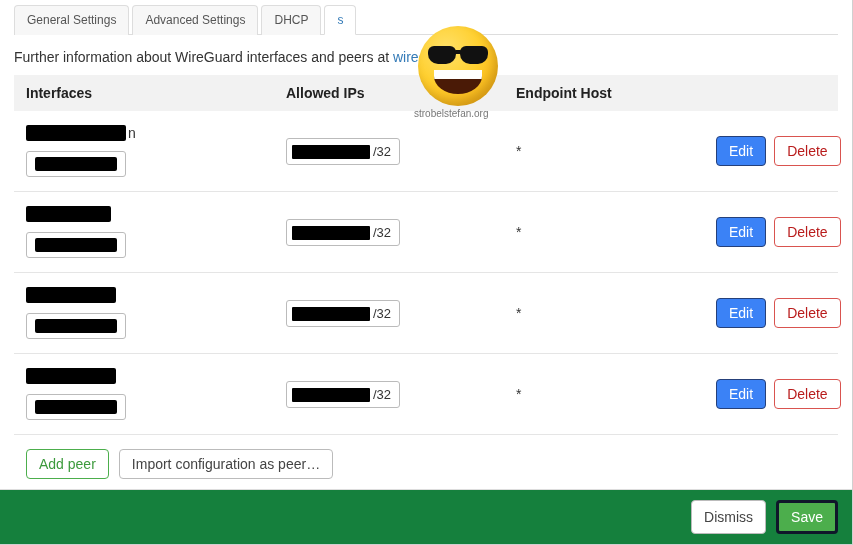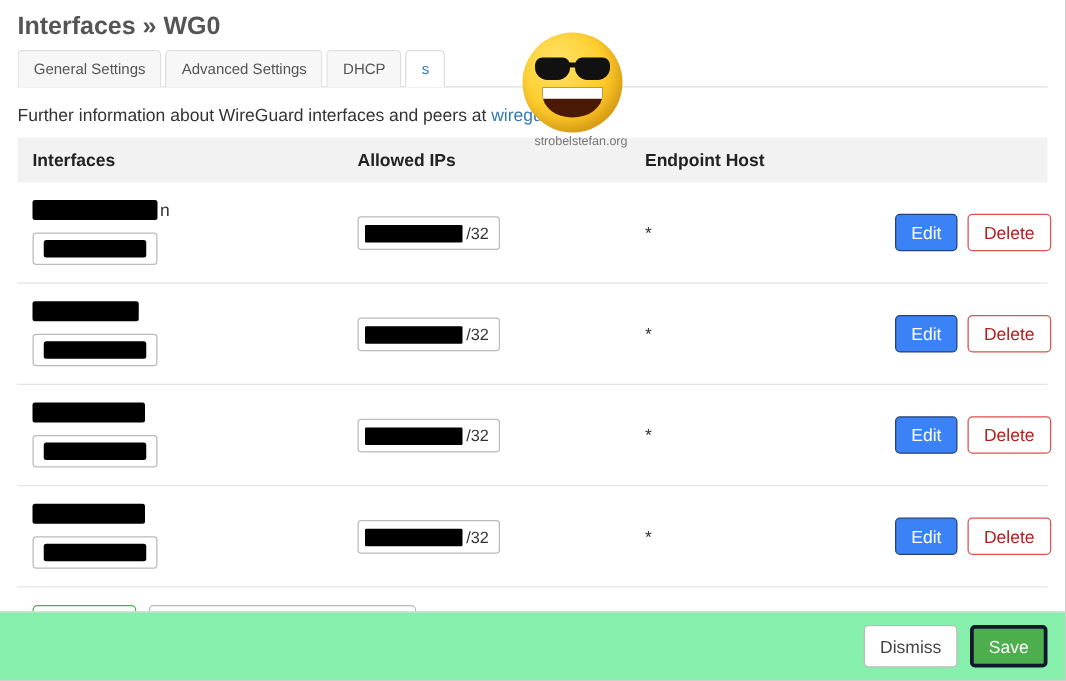--- a/index.html
+++ b/index.html
@@ -129,30 +129,30 @@
   }
 
   .dialog-footer {
     position: absolute;
     bottom: 0; left: 0; right: 0;
     border-top: 1px solid #ddd;
     padding: 10px 14px;
     display:flex;
     justify-content:flex-end;
     gap:10px;
-    background:#86efac;
+    background:#15803d;
   }
 
   
   .smiley-wrap {
     position: absolute;
     left: 414px;
     top: 26px;
     width: 88px;
-    text-align: right;
+    text-align: left;
     pointer-events: none;
   }
   .smiley {
     width: 80px; height: 80px;
     border-radius: 50%;
     background: radial-gradient(circle at 35% 30%, #ffe169 0%, #ffcf2e 45%, #f5a20a 100%);
     margin: 0 auto;
     position: relative;
     box-shadow: inset -4px -6px 10px rgba(0,0,0,0.15);
   }
@@ -171,21 +171,20 @@
     background:#4a1a06; border-radius: 0 0 40px 40px / 0 0 30px 30px;
     overflow:hidden;
   }
   .teeth { position:absolute; top:0; left:0; right:0; height:9px; background:#fff; }
   .smile-caption { font-size:10px; color:#777; margin-top:2px; word-break:break-all; }
 </style>
 </head>
 <body>
 
 <div class="page">
-  <div class="title">Interfaces » WG0</div>
 
   <div class="tabs">
     <div class="tab">General Settings</div>
     <div class="tab">Advanced Settings</div>
     <div class="tab">DHCP</div>
     <div class="tab active">s</div>
   </div>
 
   <div class="info">
     <span>Further information about WireGuard interfaces and peers at </span><a href="#">wiregua</a>

